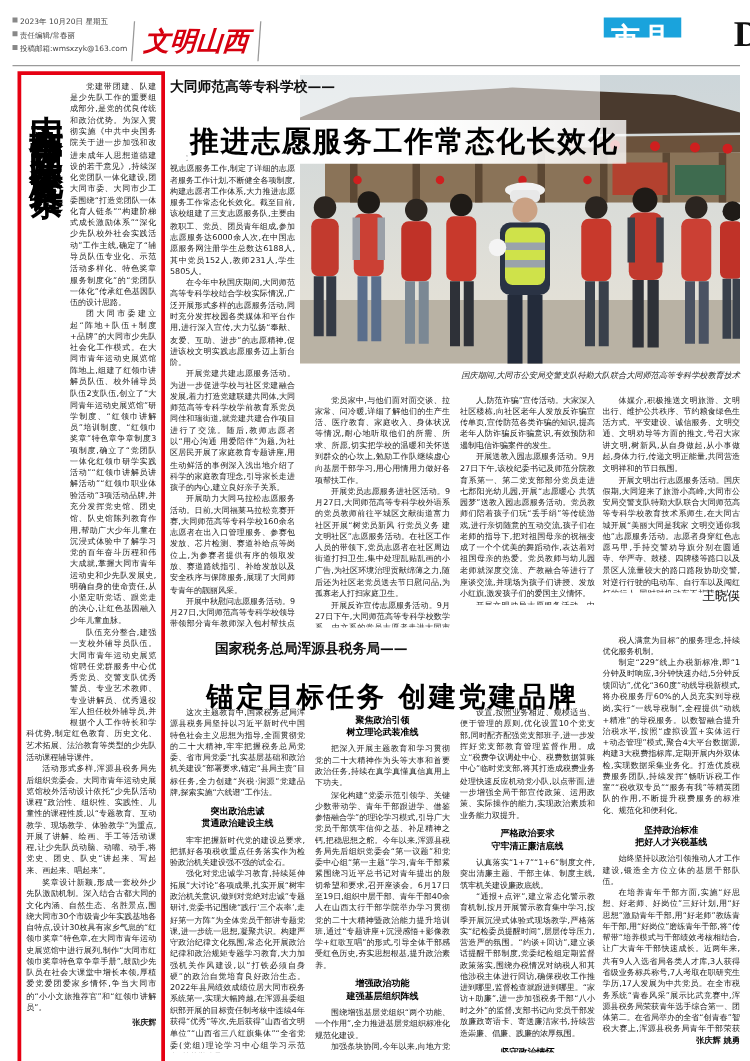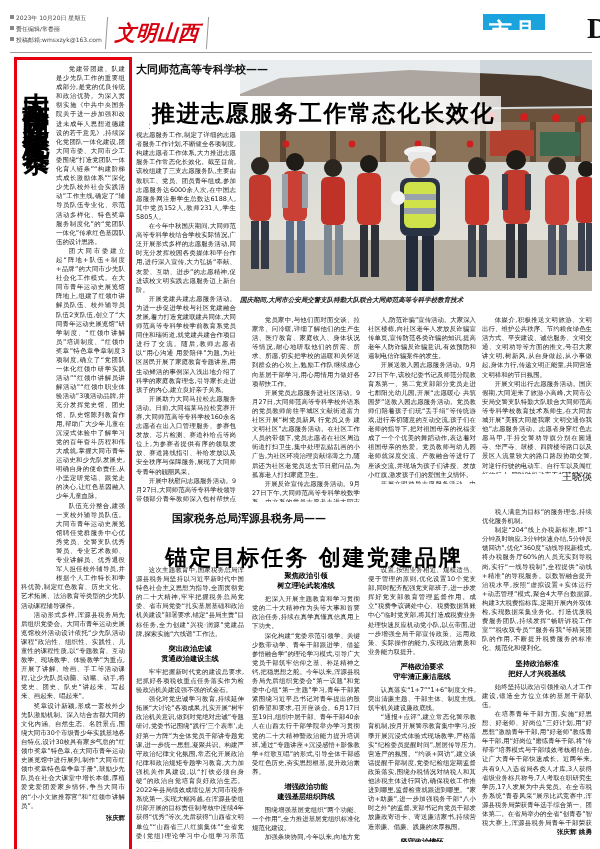--- a/index.html
+++ b/index.html
@@ -22,22 +22,22 @@
   .v-headline{float:left;margin:6px 4px 4px 0;writing-mode:vertical-rl;text-orientation:upright;
         height:502px;font-size:27px;line-height:1.15;font-weight:bold;color:#000;letter-spacing:4px;}
   .smalltext p, .smalltext .para{margin:0;text-indent:2em;font-size:6.4px;line-height:1.42;
         text-align:justify;color:#222;}
   .byline{font-size:6.4px;text-align:right;margin-top:3px;color:#222;font-weight:bold;}
   
   .kicker-top{position:absolute;left:136px;top:62px;font-size:11px;font-weight:bold;color:#111;z-index:3;}
   .headline-top{position:absolute;left:150px;top:77px;font-size:23px;font-weight:bold;letter-spacing:1.5px;
         color:#000;z-index:3;background:linear-gradient(90deg,#fff 55%,rgba(255,255,255,.78));padding:2px 6px 2px 2px;}
   .photo{position:absolute;left:240px;top:60px;width:352px;height:231px;overflow:hidden;z-index:1;}
-  .caption{position:absolute;left:240px;top:295px;width:352px;text-align:left;font-size:6.5px;
-        font-weight:bold;font-style:italic;line-height:1.55;color:#222;
+  .caption{position:absolute;left:240px;top:295px;width:352px;text-align:right;font-size:6.5px;
+        font-weight:normal;font-style:italic;line-height:1.55;color:#222;
         font-family:"DejaVu Serif","Liberation Serif",serif;}
   .col{position:absolute;overflow:hidden;}
   .col .para{margin:0;text-indent:2em;font-size:6.4px;line-height:1.42;text-align:justify;color:#222;}
   .sub{font-size:7.2px;font-weight:bold;text-align:center;margin:5px 0 4px;line-height:1.4;
         white-space:pre-line;color:#000;}
   .c-t1{left:136px;top:122px;width:100px;height:380px;}
   .c-t2{left:252px;top:316px;width:108px;height:186px;}
   .c-t3{left:368px;top:316px;width:108px;height:168px;}
   .c-t4{left:482px;top:316px;width:110px;height:158px;}
   .byline-top{position:absolute;left:482px;top:470px;width:110px;text-align:right;font-size:10px;
@@ -257,21 +257,21 @@
       <p class="para">设置,按照业务相近、规模适当、便于管理的原则,优化设置10个党支部,同时配齐配强党支部班子,进一步发挥好党支部教育管理监督作用。成立“税费争议调处中心、税费数据算账中心”临时党支部,将其打造成税费业务处理快速反应机动党小队,以点带面,进一步增强全局干部宣传政策、运用政策、实际操作的能力,实现政治素质和业务能力双提升。</p>
       <div class="sub">严格政治要求
 守牢清正廉洁底线</div>
       <p class="para">认真落实“1+7”“1+6”制度文件,突出清廉主题、干部主体、制度主线,筑牢机关建设廉政底线。</p>
       <p class="para">“通报+点评”,建立常态化警示教育机制,按月开展警示教育集中学习,按季开展沉浸式体验式现场教学,严格落实“纪检委员提醒时间”,层层传导压力,营造严的氛围。“约谈+回访”,建立谈话提醒干部制度,党委纪检组定期监督政策落实,围绕办税情况对纳税人和其他涉税主体进行回访,确保税收工作推进到哪里,监督检查就跟进到哪里。“家访+助廉”,进一步加强税务干部“八小时之外”的监督,支部书记向党员干部发放廉政寄语卡、寄送廉洁家书,持续营造崇廉、倡廉、践廉的浓厚氛围。</p>
       <div class="sub">坚守政治情怀
 明确便民服务标线</div>
     </div>
   <div class="col c-b4">
       <p class="para">税人满意为目标”的服务理念,持续优化服务机制。</p>
-      <p class="para">制定“204”线上办税新标准,即“1分钟及时响应,3分钟快速办结,5分钟反馈回访”,优化“360度”动线导税新模式,将办税服务厅60%的人员充实到导税岗,实行“一线导税制”,全程提供“动线+精准”的导税服务。以数智融合提升治税水平,按照“虚拟设置+实体运行+动态管理”模式,聚合4大平台数据源,构建3大税费指标库,定期开展内外双体检,实现数据采集业务化。打造优质税费服务团队,持续发挥“畅听诉税工作室”“税收双专员”“服务有我”等精英团队的作用,不断提升税费服务的标准化、规范化和便利化。</p>
+      <p class="para">制定“229”线上办税新标准,即“1分钟及时响应,3分钟快速办结,5分钟反馈回访”,优化“360度”动线导税新模式,将办税服务厅60%的人员充实到导税岗,实行“一线导税制”,全程提供“动线+精准”的导税服务。以数智融合提升治税水平,按照“虚拟设置+实体运行+动态管理”模式,聚合4大平台数据源,构建3大税费指标库,定期开展内外双体检,实现数据采集业务化。打造优质税费服务团队,持续发挥“畅听诉税工作室”“税收双专员”“服务有我”等精英团队的作用,不断提升税费服务的标准化、规范化和便利化。</p>
       <div class="sub">坚持政治标准
 把好人才兴税基线</div>
       <p class="para">始终坚持以政治引领推动人才工作建设,锻造全方位立体的基层干部队伍。</p>
       <p class="para">在培养青年干部方面,实施“好思想、好老师、好岗位”三好计划,用“好思想”激励青年干部,用“好老师”教练青年干部,用“好岗位”磨练青年干部,将“传帮带”培养模式与干部绩效考核相结合,让广大青年干部快速成长。近两年来,共有9人入选省局各类人才库,3人获得省级业务标兵称号,7人考取在职研究生学历,17人发展为中共党员。在全市税务系统“青春风采”展示比武竞赛中,浑源县税务局荣获青年选手综合第一、团体第二。在省局举办的全省“创青春”智税大赛上,浑源县税务局青年干部荣获税收应用赛优秀个人,并代表省局参加全国税务系统青年创新“智税”大赛。</p>
     </div>
   <div class="byline-bottom">张庆辉 姚勇</div>
 
 </div>
 
 </body></html>

